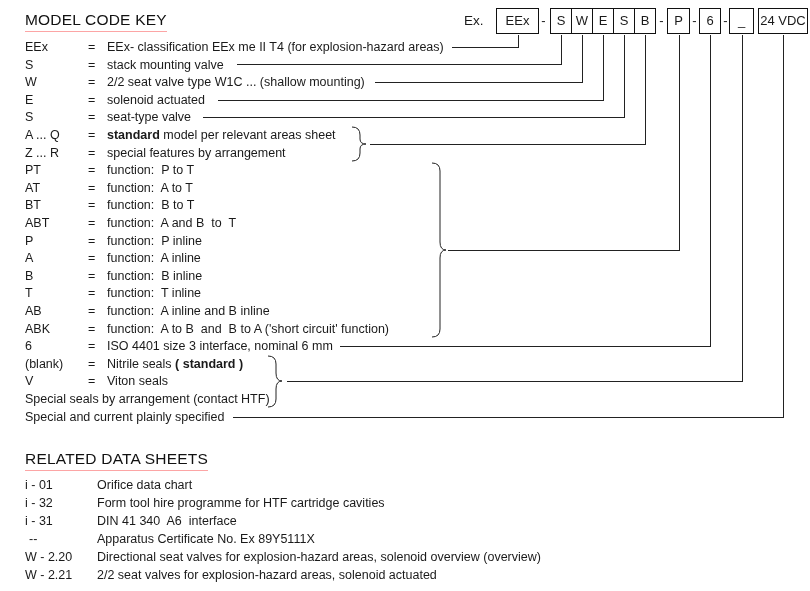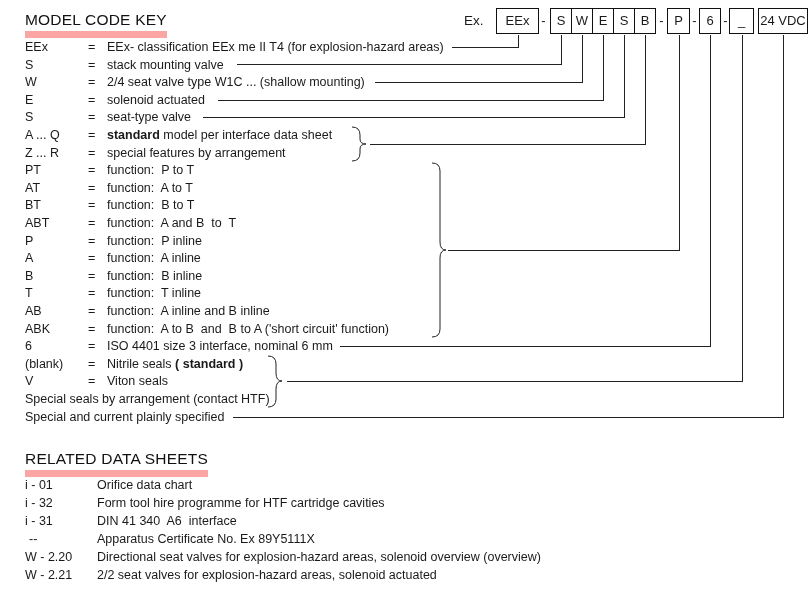--- a/index.html
+++ b/index.html
@@ -2,21 +2,21 @@
 <html><head>
 <meta charset="utf-8">
 <style>
   html,body{margin:0;padding:0;}
   body{
     width:810px;height:591px;position:relative;background:#ffffff;
     font-family:"Liberation Sans",sans-serif;color:#1a1a1a;overflow:hidden;
   }
   .sec-title{
     position:absolute;font-size:15.5px;letter-spacing:.2px;color:#111;
-    border-bottom:7px solid #fca5a5;padding-bottom:2px;white-space:nowrap;
+    border-bottom:1px solid #fca5a5;padding-bottom:2px;white-space:nowrap;
   }
   #mck-title{left:25px;top:11px;}
   #rds-title{left:25px;top:450px;}
   
   .ex-label{position:absolute;left:464px;top:8px;height:26px;line-height:26px;font-size:13.5px;}
   .box{
     position:absolute;top:8px;height:26px;box-sizing:border-box;
     border:1px solid #111;text-align:center;line-height:24px;font-size:13px;
     background:#fff;white-space:pre;
   }
@@ -86,36 +86,36 @@
       <span class="kd"><span>EEx- classification EEx me II T4 (for explosion-hazard areas)</span></span>
     </div>
   <div class="kr" style="top:18px">
       <span class="kc">S</span>
       <span class="ke">=</span>
       <span class="kd"><span>stack mounting valve</span></span>
     </div>
   <div class="kr" style="top:35px">
       <span class="kc">W</span>
       <span class="ke">=</span>
-      <span class="kd"><span>2/4 seat valve type W1C ... (shallow mounting)</span></span>
+      <span class="kd"><span>2/2 seat valve type W1C ... (shallow mounting)</span></span>
     </div>
   <div class="kr" style="top:53px">
       <span class="kc">E</span>
       <span class="ke">=</span>
       <span class="kd"><span>solenoid actuated</span></span>
     </div>
   <div class="kr" style="top:70px">
       <span class="kc">S</span>
       <span class="ke">=</span>
       <span class="kd"><span>seat-type valve</span></span>
     </div>
   <div class="kr" style="top:88px">
       <span class="kc">A ... Q</span>
       <span class="ke">=</span>
-      <span class="kd"><b>standard</b><span> model per interface data sheet</span></span>
+      <span class="kd"><b>standard</b><span> model per relevant areas sheet</span></span>
     </div>
   <div class="kr" style="top:106px">
       <span class="kc">Z ... R</span>
       <span class="ke">=</span>
       <span class="kd"><span>special features by arrangement</span></span>
     </div>
   <div class="kr" style="top:123px">
       <span class="kc">PT</span>
       <span class="ke">=</span>
       <span class="kd"><span>function:  P to T</span></span>

